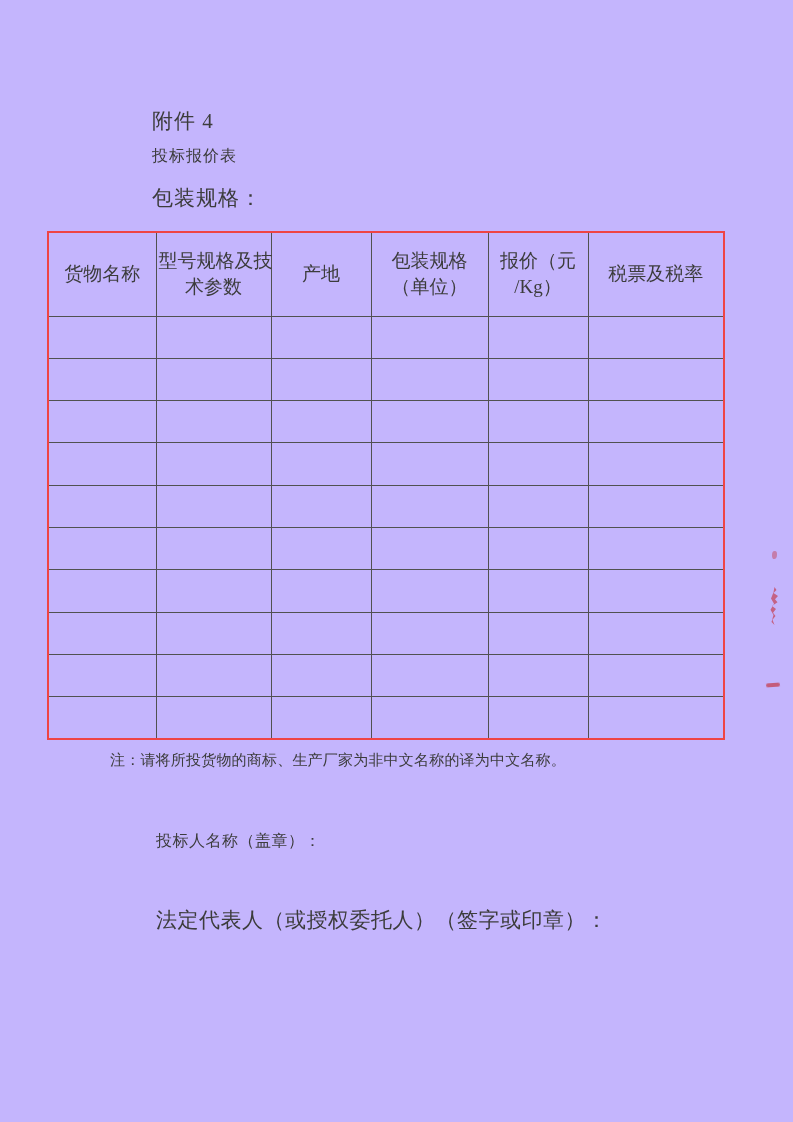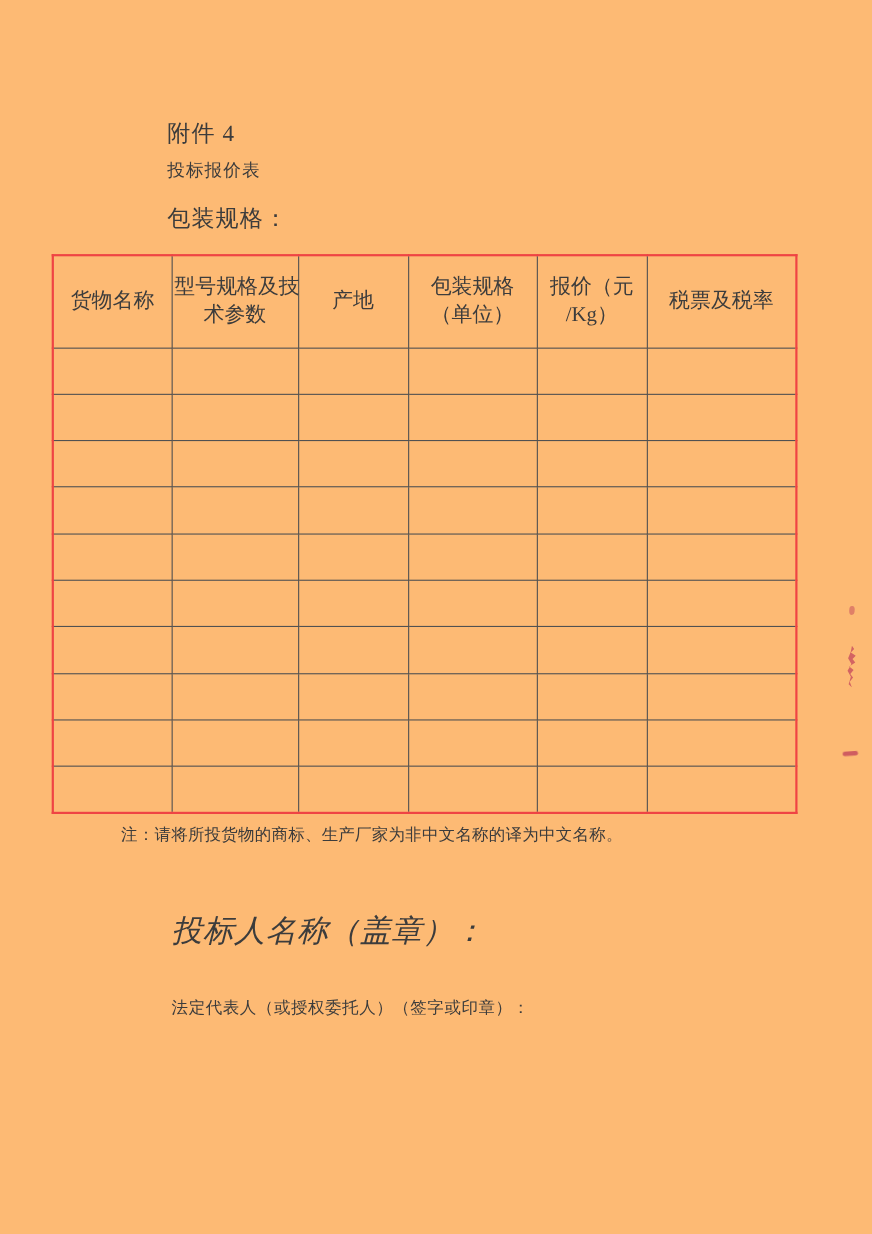--- a/index.html
+++ b/index.html
@@ -2,21 +2,21 @@
 <html><head>
 <meta charset="utf-8">
 <title>投标报价表</title>
 <style>
   html, body { margin: 0; padding: 0; background: #e8e8e8; }
   .page {
     position: relative;
     width: 793px;
     height: 1122px;
     margin: 0 auto;
-    background: #fdba74;
+    background: #c4b5fd;
     overflow: hidden;
     font-family: "Liberation Serif", "DejaVu Serif", serif;
     color: #3c3c3c;
   }
   .attachment-label {
     position: absolute; left: 152px; top: 110px;
     font-size: 21px; line-height: 1.1; letter-spacing: 1px;
   }
   .form-title {
     position: absolute; left: 152px; top: 147px;
@@ -49,25 +49,25 @@
     color: #3c3c3c;
   }
   .hdr-line { white-space: nowrap; }
   .note-text {
     position: absolute; left: 110px; top: 750px;
     font-size: 15px; line-height: 1.35; letter-spacing: 0.2px;
     white-space: nowrap;
   }
   .bidder-label {
     position: absolute; left: 156px; top: 832px;
-    font-size: 28px; line-height: 1.1; letter-spacing: 0.5px; font-style: italic;
+    font-size: 16px; line-height: 1.1; letter-spacing: 0.5px;
   }
   .legal-label {
     position: absolute; left: 156px; top: 909px;
-    font-size: 15px; line-height: 1.1; letter-spacing: 0.5px;
+    font-size: 21px; line-height: 1.1; letter-spacing: 0.5px;
   }
   
   .ink { position: absolute; background: var(--ink-color, #c4475c); }
   .ink-speck {
     left: 772px; top: 551px; width: 5px; height: 8px;
     border-radius: 50% 40% 55% 45%;
     opacity: 0.5; filter: blur(0.4px);
   }
   .ink-smudge {
     left: 769px; top: 587px; width: 10px; height: 38px;

